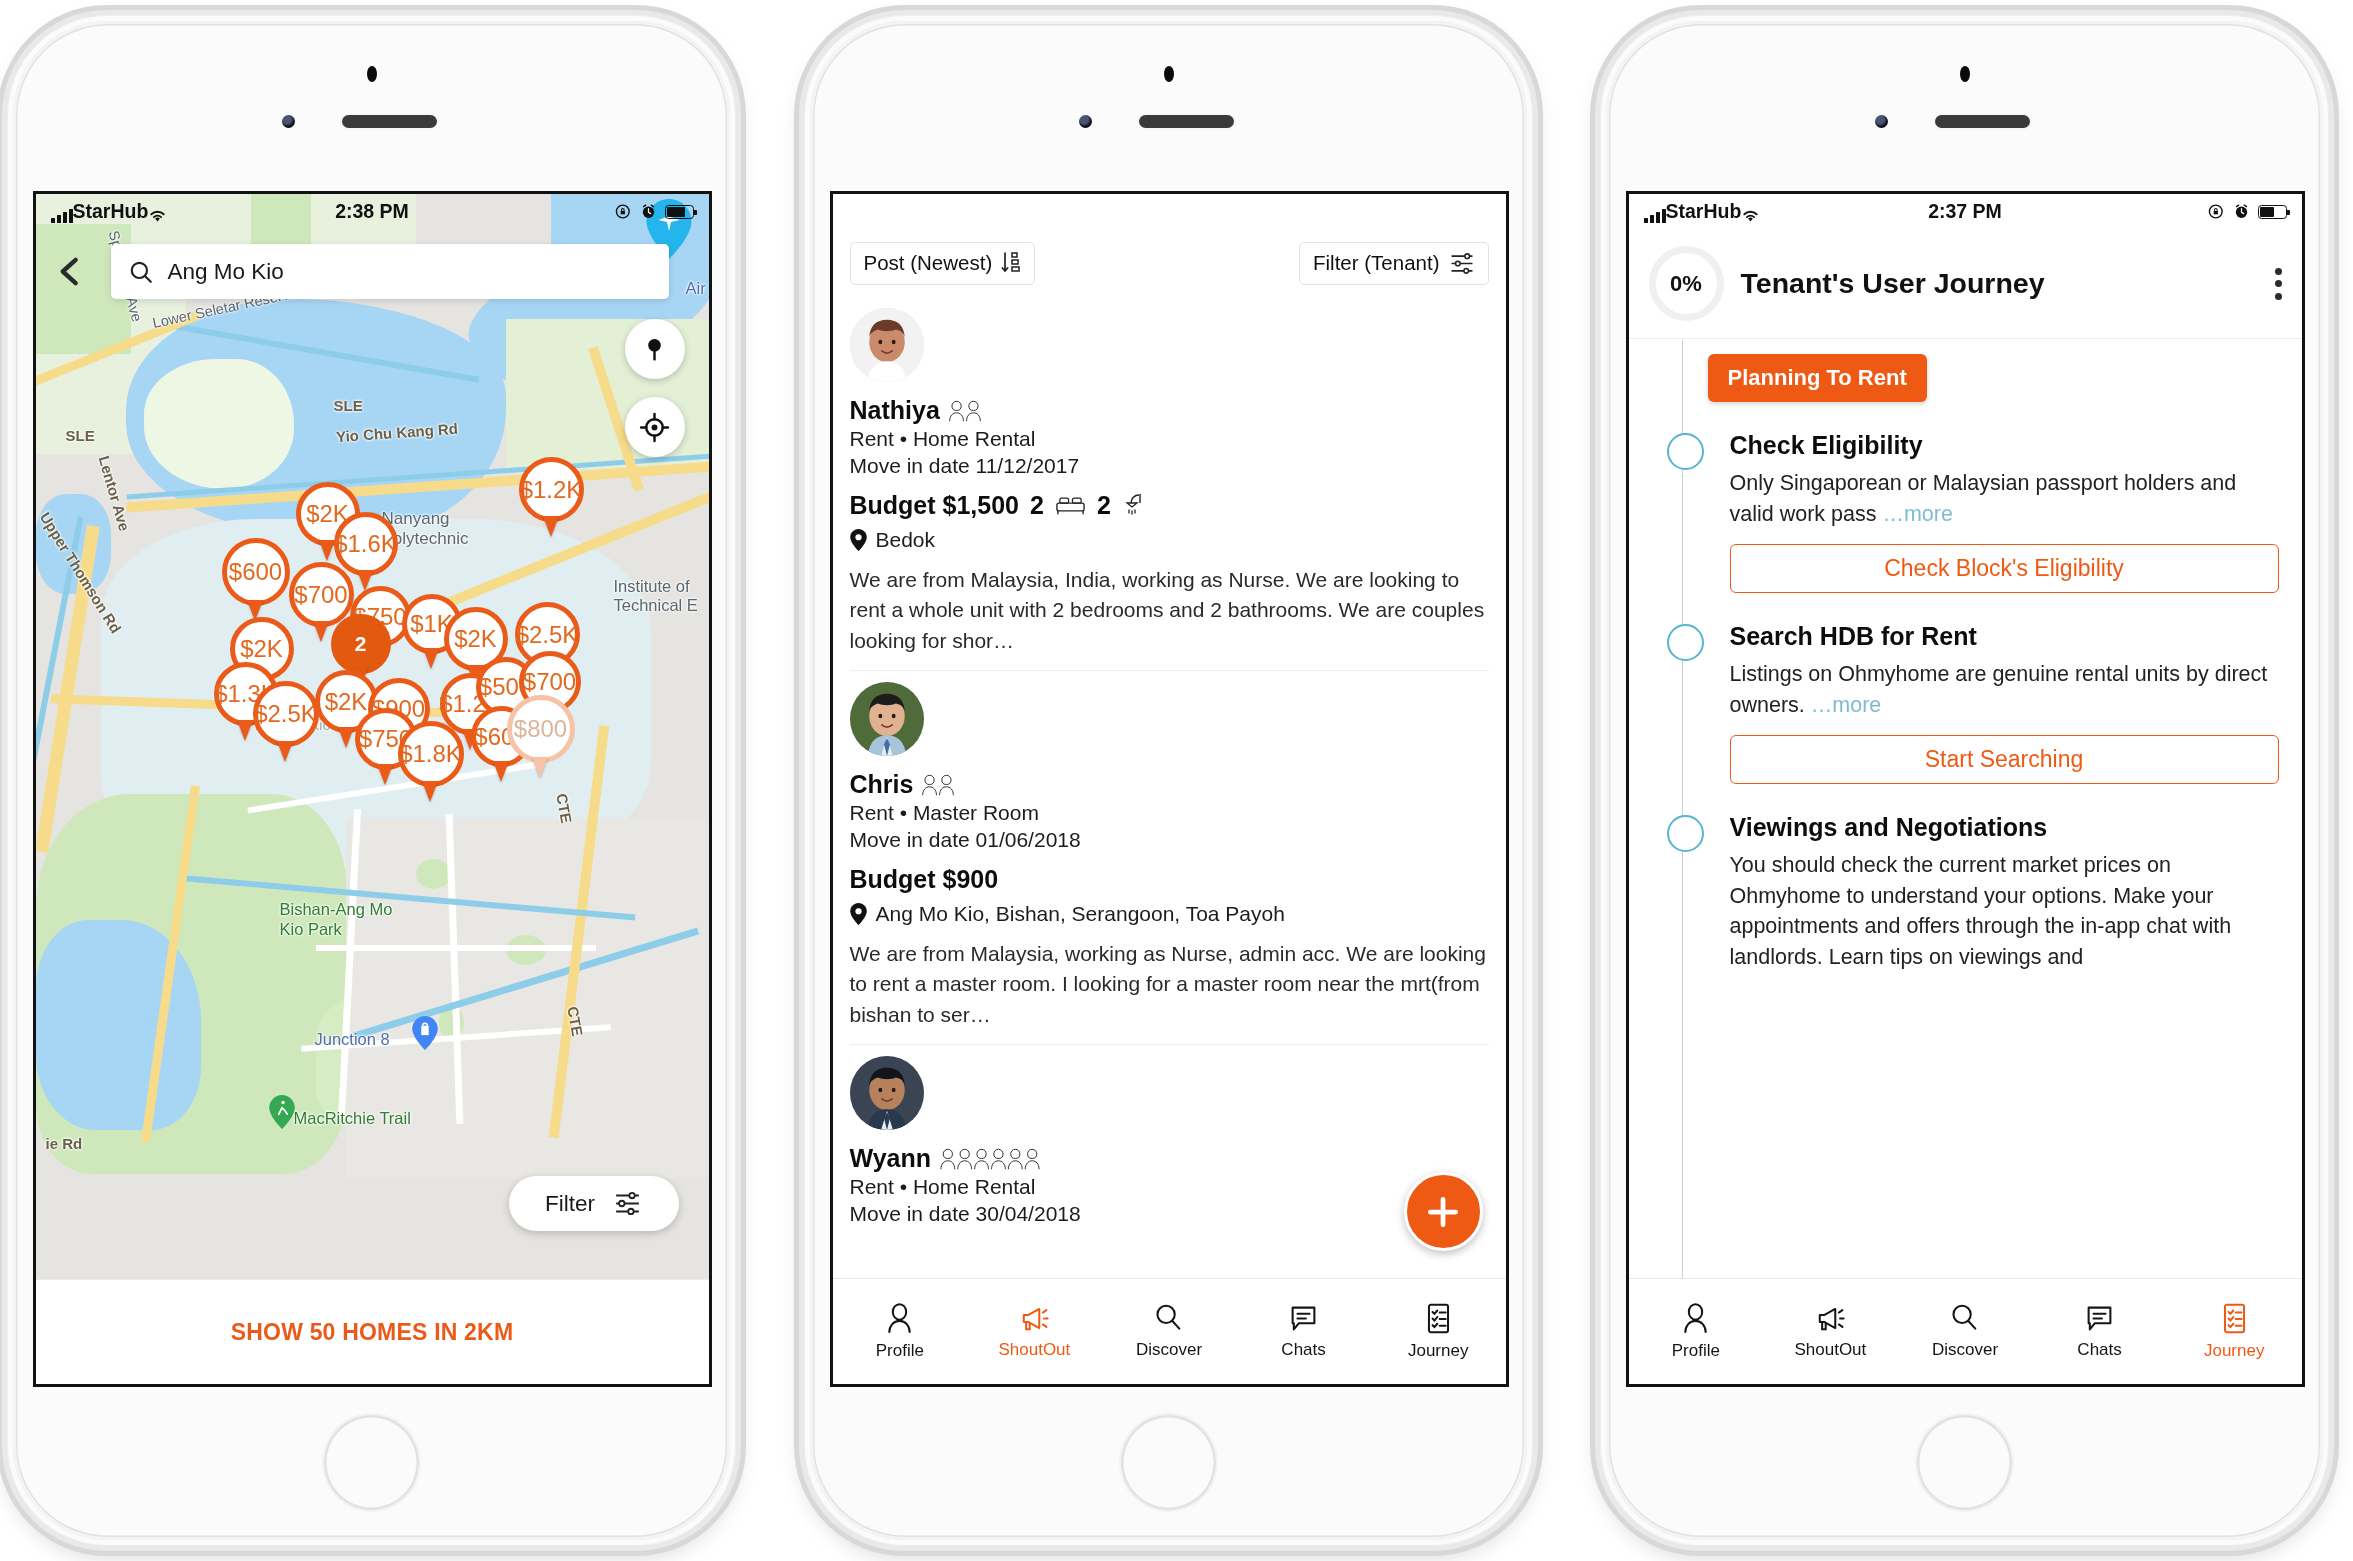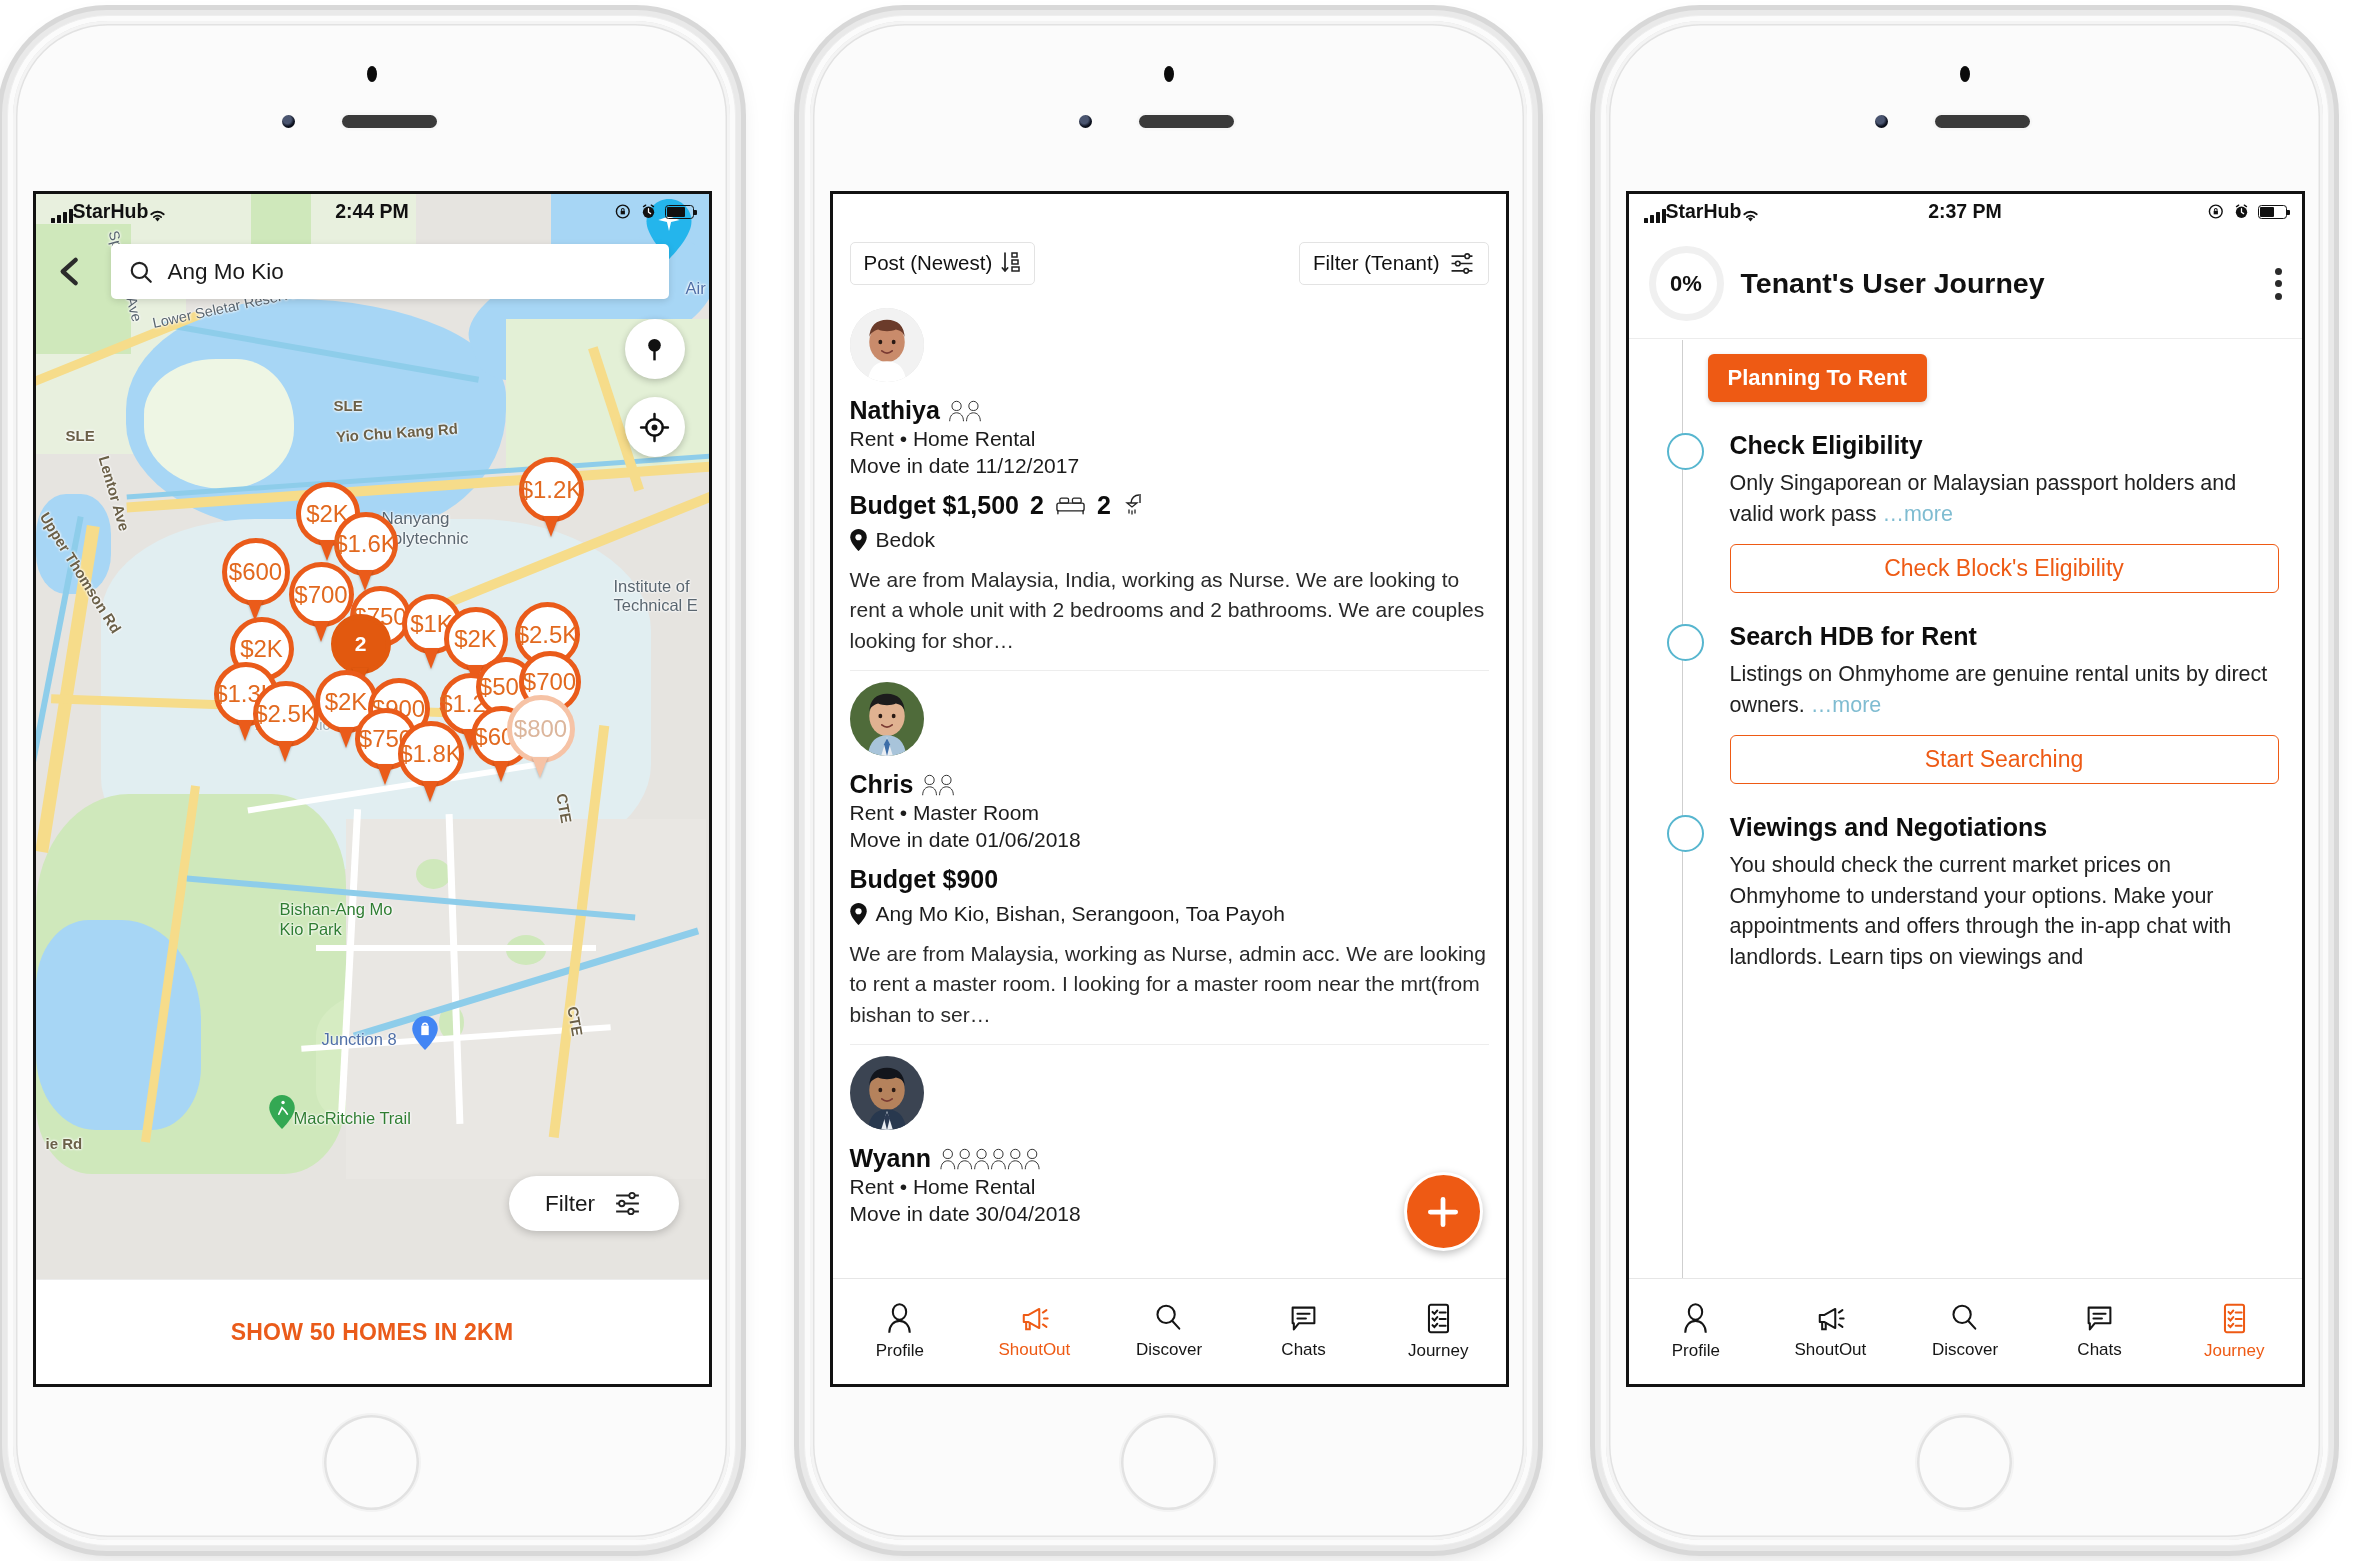--- a/index.html
+++ b/index.html
@@ -229,21 +229,21 @@
         <div class="mlabel" style="left:85px;top:35px;transform:rotate(75deg);transform-origin:left top;">Springleaf Ave</div>
         <div class="mlabel" style="left:220px;top:523px;color:#9aa9b4">Ang Mo Kio Ave</div>
         <div class="mlabel blue" style="left:650px;top:85px">Air</div>
         <div class="mlabel road" style="left:30px;top:233px">SLE</div>
         <div class="mlabel road" style="left:298px;top:203px">SLE</div>
         <div class="mlabel road" style="left:300px;top:230px;transform:rotate(-4deg)">Yio Chu Kang Rd</div>
         <div class="mlabel road" style="left:15px;top:315px;transform:rotate(58deg);transform-origin:left top">Upper Thomson Rd</div>
         <div class="mlabel" style="left:346px;top:315px;font-size:17px;width:125px;white-space:normal;line-height:1.18">Nanyang Polytechnic</div>
         <div class="mlabel" style="left:578px;top:383px;font-size:16.5px;width:110px;white-space:normal;line-height:1.18">Institute of Technical E</div>
         <div class="mlabel green" style="left:244px;top:706px;width:125px;white-space:normal;line-height:1.2">Bishan-Ang Mo Kio Park</div>
-        <div class="mlabel blue" style="left:286px;top:836px">Junction 8</div>
+        <div class="mlabel blue" style="left:279px;top:836px">Junction 8</div>
         <div class="mlabel green" style="left:258px;top:915px">MacRitchie Trail</div>
         <div class="mlabel road" style="left:534px;top:598px;transform:rotate(80deg);transform-origin:left top">CTE</div>
         <div class="mlabel road" style="left:545px;top:811px;transform:rotate(80deg);transform-origin:left top">CTE</div>
         <div class="mlabel road" style="left:10px;top:941px">ie Rd</div>
 
         <div class="poipin" style="left:376px;top:822px">
           <svg viewBox="0 0 24 32" width="26" height="34">
               <path d="M12 0C5.4 0 0 5.4 0 12c0 8.4 12 20 12 20s12-11.6 12-20C24 5.4 18.6 0 12 0z" fill="#4285f4"></path>
               <path d="M8.5 9h7v9h-7z" fill="#fff"></path>
               <path d="M9.8 9a2.2 2.2 0 014.4 0" stroke="#fff" stroke-width="1.4" fill="none"></path>
@@ -341,21 +341,21 @@
               <i></i>
               <i></i>
             </span>
           <span>StarHub</span>
           <svg width="19" height="15" viewBox="0 0 24 18">
               <path d="M12 16.5l-3-3.8a4.8 4.8 0 016 0z" fill="#111"></path>
               <path d="M4.2 7.4a11.4 11.4 0 0115.6 0" stroke="#111" stroke-width="2.4" fill="none" stroke-linecap="round"></path>
               <path d="M7.4 11a7 7 0 019.2 0" stroke="#111" stroke-width="2.2" fill="none" stroke-linecap="round"></path>
             </svg>
         </div>
-        <div class="sb-center">2:44 PM</div>
+        <div class="sb-center">2:38 PM</div>
         <div class="sb-right">
           <svg width="17" height="17" viewBox="0 0 24 24">
               <circle cx="11" cy="12" r="9" stroke="#111" stroke-width="2" fill="none"></circle>
               <rect x="8" y="11" width="6" height="5" fill="#111"></rect>
               <path d="M9.2 11V9.6a1.8 1.8 0 013.6 0V11" stroke="#111" stroke-width="1.5" fill="none"></path>
             </svg>
           <svg width="17" height="17" viewBox="0 0 24 24">
               <circle cx="12" cy="13" r="8" fill="#111"></circle>
               <path d="M12 8v5l3 2" stroke="#fff" stroke-width="1.8" fill="none" stroke-linecap="round"></path>
               <path d="M5 5l3-2M19 5l-3-2" stroke="#111" stroke-width="2" stroke-linecap="round"></path>

